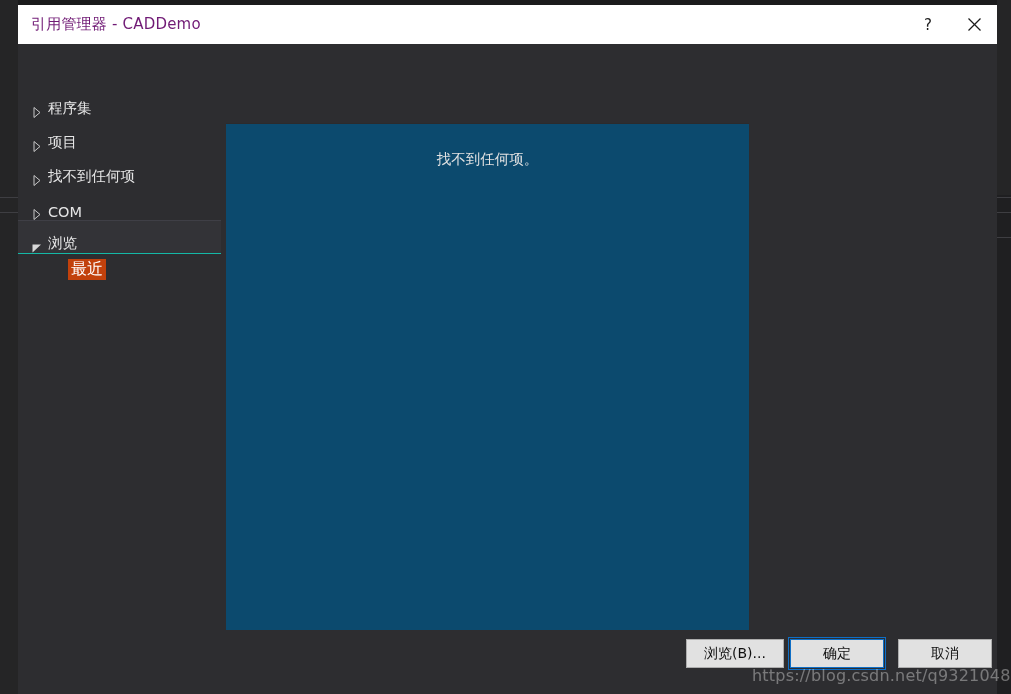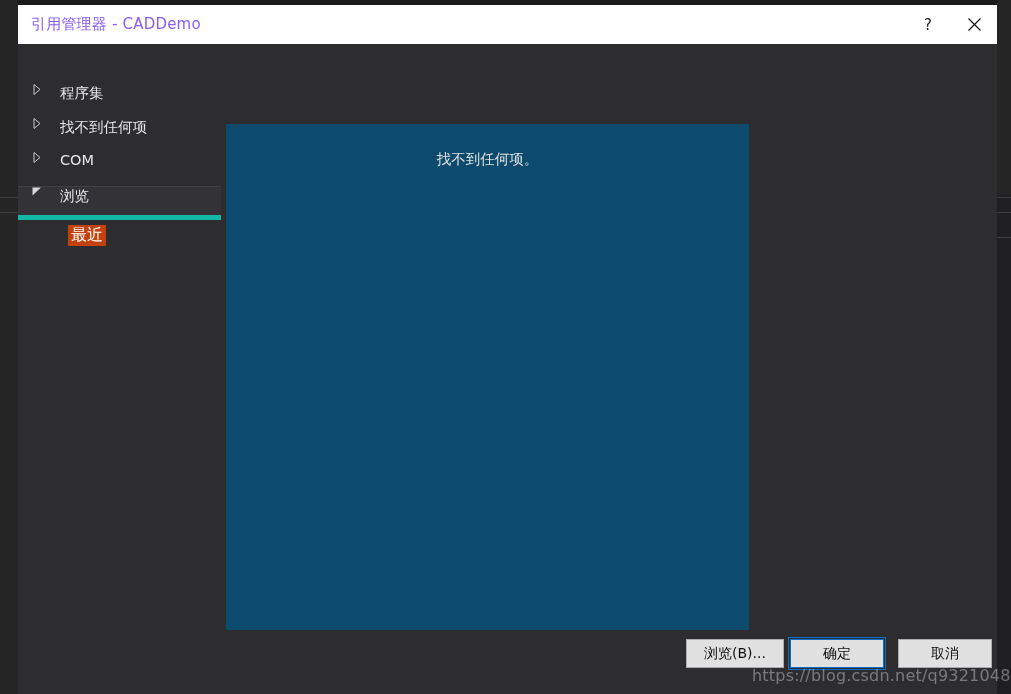--- a/index.html
+++ b/index.html
@@ -65,21 +65,21 @@
   .titlebar {
     position: relative;
     height: 39px;
     background: #ffffff;
     display: flex;
     align-items: center;
   }
   .title-text {
     margin-left: 13px;
     font-size: 15px;
-    color: #8b5cf6;
+    color: #701a75;
     letter-spacing: 0.2px;
     white-space: nowrap;
   }
   .title-buttons {
     margin-left: auto;
     display: flex;
     height: 39px;
   }
   .title-btn {
     width: 46px;
@@ -150,39 +150,38 @@
     left: 0;
     top: 40px;
     width: 203px;
     height: 585px;
     background: #2d2d30;
   }
   .tree-item {
     position: relative;
     height: 34px;
     display: flex;
-    align-items: flex-start;
+    align-items: flex-end;
     color: #e6e6e6;
     font-size: 14.5px;
     box-sizing: border-box;
     cursor: default;
-    gap: 12px;
   }
   .tree-item .twisty {
     width: 22px;
     margin-left: 8px;
     display: flex;
     align-items: center;
     justify-content: center;
   }
   .tree-item .tree-label { white-space: nowrap; }
   .tree-item.expanded {
     background: #333337;
     border-top: 1px solid #3f3f46;
-    border-bottom: 5px solid #14b8a6;
+    border-bottom: 1px solid #14b8a6;
   }
   .tree-child {
     height: 30px;
     display: flex;
     align-items: center;
     padding-left: 50px;
     cursor: default;
   }
   .tree-child .chip {
     background: #c2410c;
@@ -301,20 +300,28 @@
 
       <div class="tree-item">
         <span class="twisty">
           <svg width="8" height="11" viewBox="0 0 8 11">
               <polygon points="1,0.5 7,5.5 1,10.5" fill="none" stroke="#c8c8c8" stroke-width="1"></polygon>
             </svg>
         </span>
         <span class="tree-label">程序集</span>
       </div>
 
+      <div class="tree-item">
+        <span class="twisty">
+          <svg width="8" height="11" viewBox="0 0 8 11">
+              <polygon points="1,0.5 7,5.5 1,10.5" fill="none" stroke="#c8c8c8" stroke-width="1"></polygon>
+            </svg>
+        </span>
+        <span class="tree-label">项目</span>
+      </div>
 
       <div class="tree-item">
         <span class="twisty">
           <svg width="8" height="11" viewBox="0 0 8 11">
               <polygon points="1,0.5 7,5.5 1,10.5" fill="none" stroke="#c8c8c8" stroke-width="1"></polygon>
             </svg>
         </span>
         <span class="tree-label">找不到任何项</span>
       </div>
 

